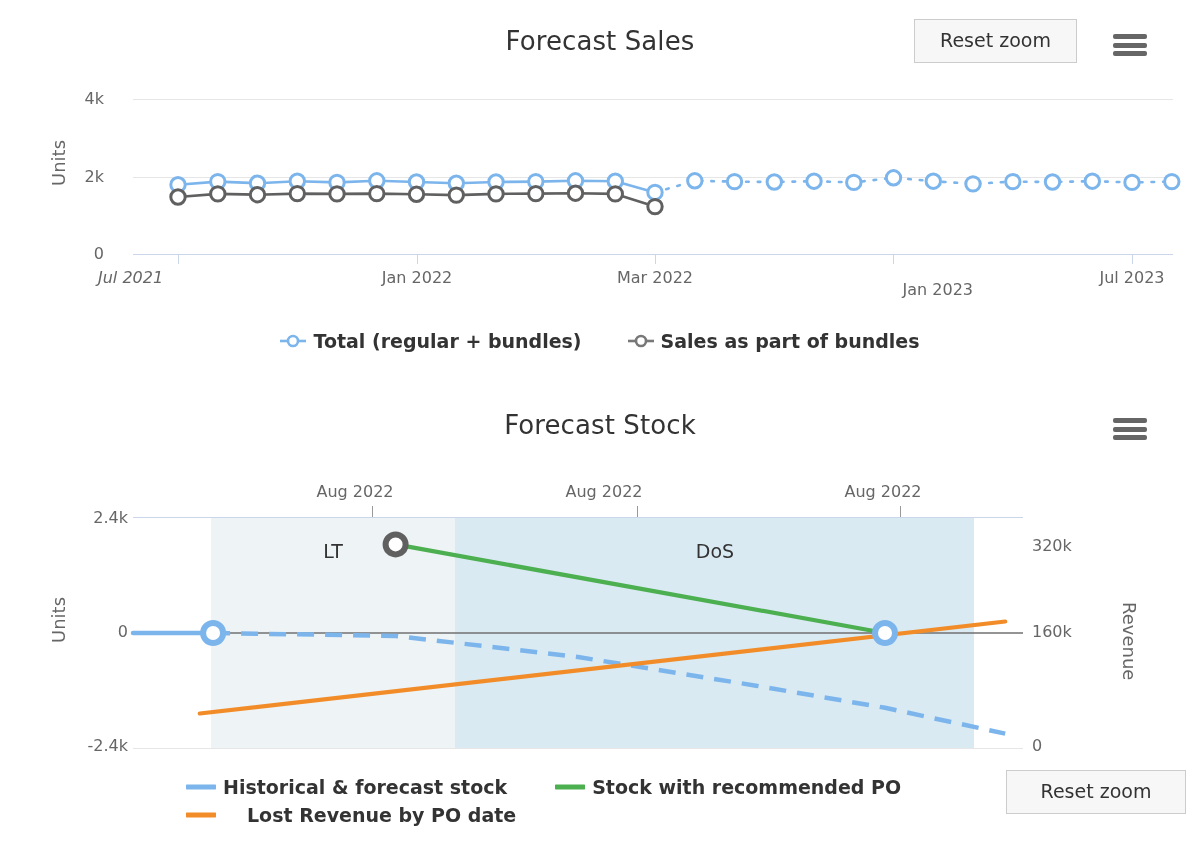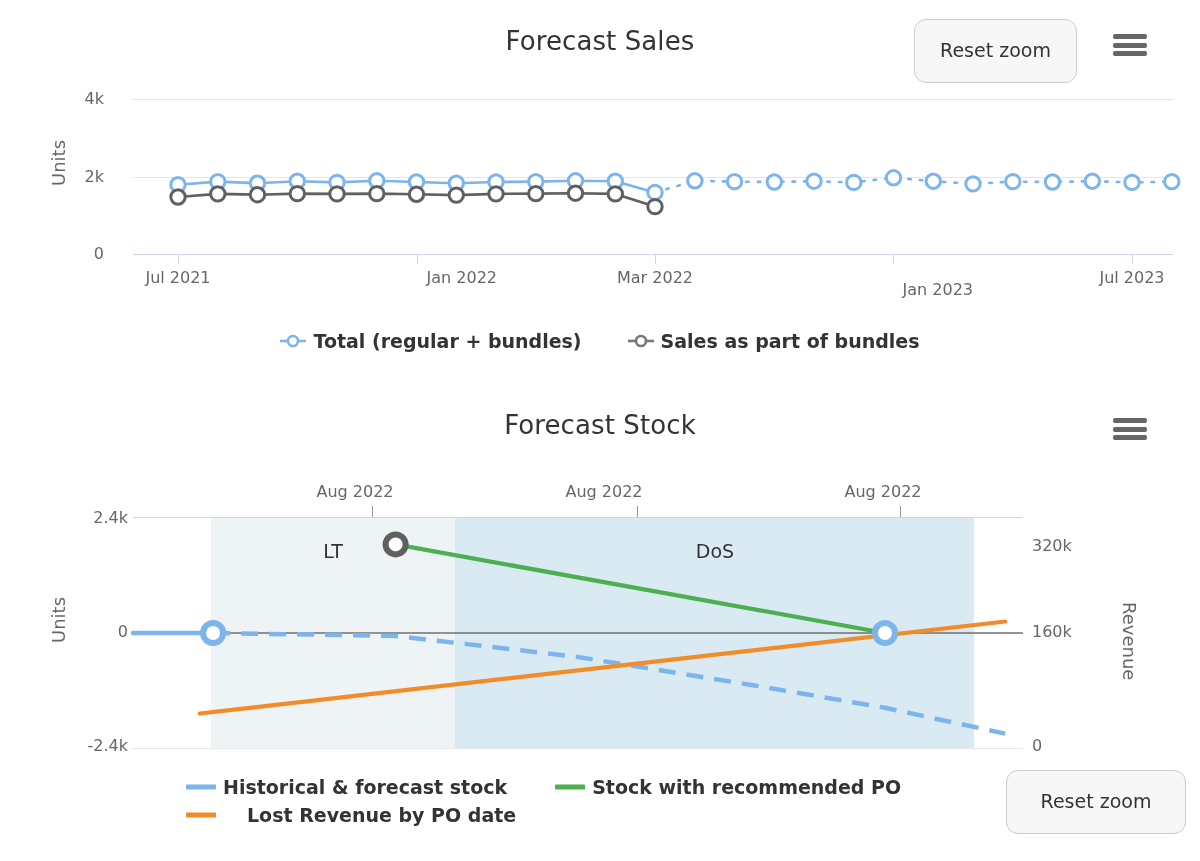--- a/index.html
+++ b/index.html
@@ -32,25 +32,25 @@
   .hamburger span {
     display: block; height: 5px; width: 34px;
     background: #666666; border-radius: 2px;
   }
 
   
   .reset-zoom {
     position: absolute;
     background: #f7f7f7;
     border: 1px solid #cccccc;
-    border-radius: 12px;
+    border-radius: 0;
     color: #333333;
     font-size: 19px;
     font-family: "DejaVu Sans", "Liberation Sans", sans-serif;
-    padding: 21px 20px;
+    padding: 11px 20px;
     cursor: pointer;
     line-height: 1.05;
   }
 
   
   .axis-label {
     position: absolute; font-size: 16px; color: #666666;
     white-space: nowrap;
   }
   .axis-title {
@@ -106,22 +106,22 @@
     <div class="gridline" style="left:133px; top:99px;  width:1040px;"></div>
     <div class="gridline" style="left:133px; top:177px; width:1040px;"></div>
     <div class="axis-line" style="left:133px; top:254px; width:1040px;"></div>
 
     <div class="tick" style="left:178px;  top:255px; height:9px;"></div>
     <div class="tick" style="left:417px;  top:255px; height:9px;"></div>
     <div class="tick" style="left:655px;  top:255px; height:9px;"></div>
     <div class="tick" style="left:893px;  top:255px; height:9px;"></div>
     <div class="tick" style="left:1132px; top:255px; height:9px;"></div>
 
-    <div class="axis-label" style="left:98px;  top:268px; width:160px; text-align:center;">Jul 2021</div>
-    <div class="axis-label" style="left:337px; top:268px; width:160px; text-align:right;">Jan 2022</div>
+    <div class="axis-label" style="left:98px;  top:268px; width:160px; text-align:left;font-style:italic;">Jul 2021</div>
+    <div class="axis-label" style="left:337px; top:268px; width:160px; text-align:center;">Jan 2022</div>
     <div class="axis-label" style="left:575px; top:268px; width:160px; text-align:center;">Mar 2022</div>
     <div class="axis-label" style="left:813px; top:280px; width:160px; text-align:right;">Jan 2023</div>
     <div class="axis-label" style="left:1052px;top:268px; width:160px; text-align:center;">Jul 2023</div>
 
     <svg class="plot" id="sales-plot" style="left:0; top:0; width:1200px; height:300px;" viewBox="0 0 1200 300">
         <path d="M178.0 184.7 L217.8 181.6 L257.5 183.2 L297.3 181.2 L337.0 182.4 L376.8 180.8 L416.5 182.0 L456.3 183.2 L496.0 182.0 L535.8 181.6 L575.5 180.8 L615.3 181.2 L655.0 192.4 " fill="none" stroke="#7cb5ec" stroke-width="2.6" stroke-linejoin="round" stroke-linecap="round"></path>
         <path d="M655.0 192.4 L694.8 180.8 L734.5 181.6 L774.3 182.0 L814.0 181.2 L853.8 182.4 L893.5 177.8 L933.3 181.2 L973.0 183.9 L1012.8 181.6 L1052.5 182.0 L1092.3 181.2 L1132.0 182.4 L1171.8 181.6 " fill="none" stroke="#7cb5ec" stroke-width="2.6" stroke-dasharray="2.6 9" stroke-linecap="round"></path>
         <circle cx="178.0" cy="184.7" r="7.2" fill="#ffffff" stroke="#7cb5ec" stroke-width="3"></circle>
         <circle cx="217.8" cy="181.6" r="7.2" fill="#ffffff" stroke="#7cb5ec" stroke-width="3"></circle>
         <circle cx="257.5" cy="183.2" r="7.2" fill="#ffffff" stroke="#7cb5ec" stroke-width="3"></circle>

